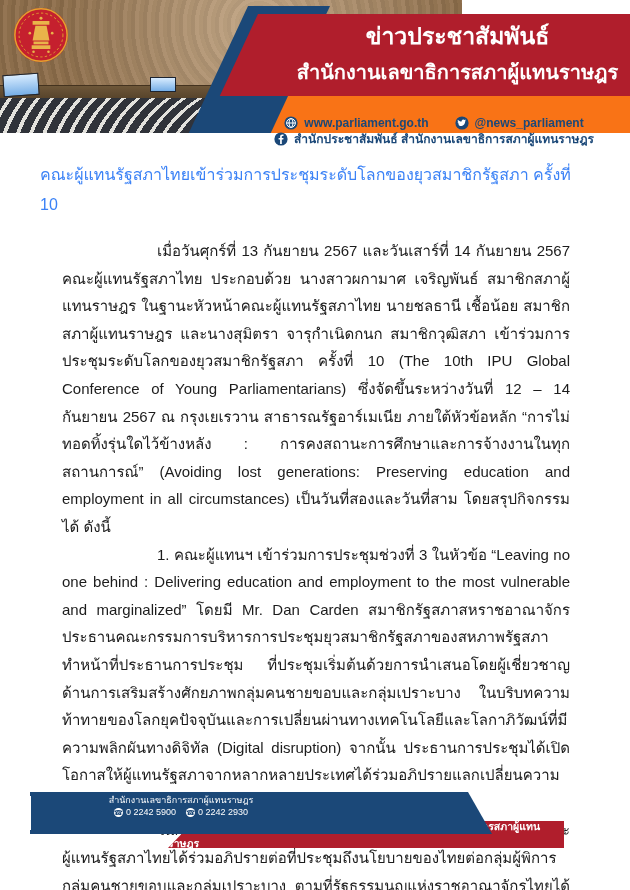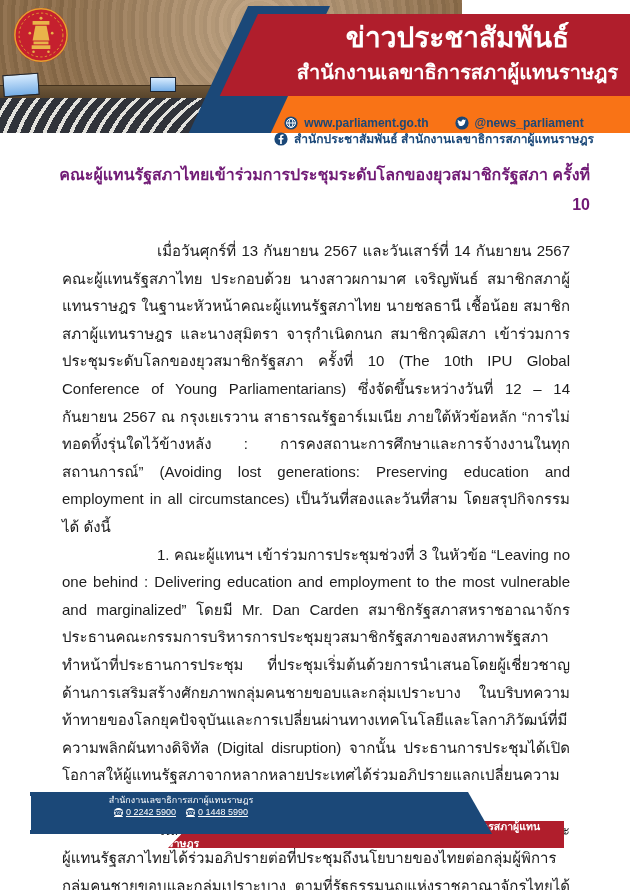--- a/index.html
+++ b/index.html
@@ -45,38 +45,38 @@
     background:#1b4878; transform:skewX(-25deg); transform-origin:top left; z-index:3;
   }
   .red-banner {
     position:absolute; left:258px; top:14px; width:520px; height:82px;
     background:#b01e2c; transform:skewX(-25deg); transform-origin:top left; z-index:4;
   }
   .banner-text {
     position:absolute; left:285px; top:18px; width:345px; text-align:center;
     color:#ffffff; z-index:5;
   }
-  .banner-title { font-size:28px; font-weight:bold; line-height:40px; }
+  .banner-title { font-size:23px; font-weight:bold; line-height:40px;font-family:Liberation Mono, monospace; }
   .banner-subtitle { font-size:20px; font-weight:bold; line-height:28px; }
 
   .gray-strip {
     position:absolute; left:224px; top:96px; width:420px; height:37px;
     background:#f97316; z-index:2; padding-top:19px;
   }
   .social-row {
     display:flex; align-items:center; justify-content:center; gap:6px;
     color:#1b4878; font-weight:bold; font-size:12px; line-height:16px;
   }
   .sicon { width:14px; height:14px; display:inline-block; flex:0 0 auto; }
   .gap { width:14px; }
 
   
   .doc-title {
-    position:absolute; left:40px; right:40px; top:160px; text-align:right;
-    font-weight:bold; font-size:16px; line-height:30px; color:#701a75; z-index:1;
+    position:absolute; left:40px; right:40px; top:160px; text-align:left;
+    font-weight:normal; font-size:16px; line-height:30px; color:#3b82f6; z-index:1;
   }
   .doc-body {
     position:absolute; left:62px; right:60px; top:237px; z-index:1;
     font-size:15px; line-height:27.6px; color:#1c1c1c; text-align:justify;
   }
   .doc-body p { margin:0; text-indent:95px; }
 
   
   .footer-red {
     position:absolute; left:168px; top:821px; width:396px; height:27px;
@@ -92,21 +92,21 @@
     display:flex; align-items:stretch; color:#ffffff;
   }
   .cc {
     width:140px; display:flex; align-items:center; justify-content:center;
     font-weight:bold; font-size:13.5px;
   }
   .vdiv { width:0; border-left:1.5px solid #ffffff; margin:4px 0; }
   .addr {
     width:300px; text-align:center; font-size:9px; line-height:11.5px; padding-top:3px;
   }
-  .addr .phones { display:flex; align-items:center; justify-content:center; gap:10px;text-decoration:underline; }
+  .addr .phones { display:flex; align-items:center; justify-content:center; gap:10px; }
   .circle-icon {
     width:9px; height:9px; border-radius:50%; background:#ffffff; color:#1b4878;
     display:inline-flex; align-items:center; justify-content:center;
     font-size:7px; line-height:9px; margin-right:3px;
   }
   .phone-item { display:inline-flex; align-items:center; }
 </style>
 </head>
 <body>
 
@@ -188,19 +188,19 @@
     <div class="vdiv"></div>
     <div class="addr">
       <div>สำนักงานเลขาธิการสภาผู้แทนราษฎร</div>
       <div class="phones">
         <span class="phone-item">
           <span class="circle-icon">☎</span>
           <span>0 2242 5900</span>
         </span>
         <span class="phone-item">
           <span class="circle-icon">☎</span>
-          <span>0 1448 5990</span>
+          <span>0 2242 2930</span>
         </span>
       </div>
     </div>
   </div>
 
 </div>
 
 </body></html>

